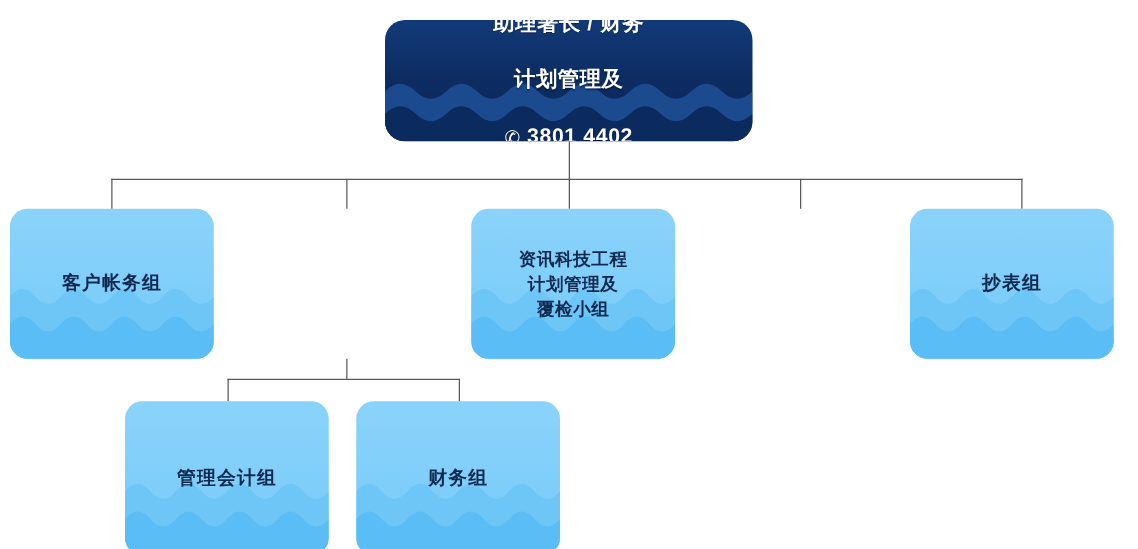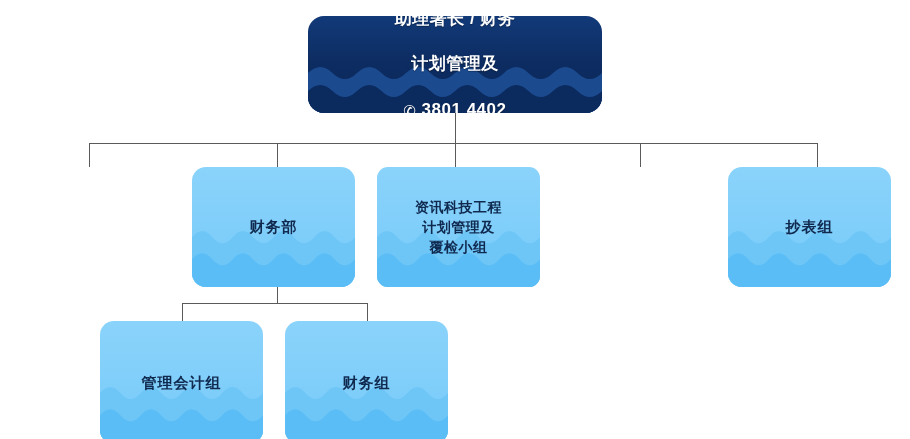--- a/index.html
+++ b/index.html
@@ -106,32 +106,32 @@
         <path d="M0,38 Q12.5,26 25,38 T50,38 T75,38 T100,38 T125,38 T150,38 T175,38 T200,38 T225,38 T250,38 T275,38 T300,38 L300,60 L0,60 Z" fill="#0b2a5e"></path>
       </svg>
     </div>
     <div class="label">
       <span class="line1">助理署长 / 财务</span>
       <span class="line2">计划管理及</span>
       <span class="line3"><span class="phone-icon">✆</span><span>3801 4402</span></span>
     </div>
   </div>
 
-
-  <div class="node child" style="left:192px;top:154px;width:163px;height:120px;">
+  <div class="node child" style="left:8px;top:154px;width:163px;height:120px;">
     <div class="waves">
       <svg viewBox="0 0 170 74" preserveAspectRatio="none" aria-hidden="true">
         <path d="M0,24 Q10.6,12 21.25,24 T42.5,24 T63.75,24 T85,24 T106.25,24 T127.5,24 T148.75,24 T170,24 L170,74 L0,74 Z" fill="#6ec6f7"></path>
         <path d="M0,46 Q10.6,34 21.25,46 T42.5,46 T63.75,46 T85,46 T106.25,46 T127.5,46 T148.75,46 T170,46 L170,74 L0,74 Z" fill="#5bbdf6"></path>
       </svg>
     </div>
-    <div class="label">财务部</div>
+    <div class="label">客户帐务组</div>
   </div>
 
-  <div class="node child multiline" style="left:377px;top:154px;width:163px;height:120px;border-radius:11px;">
+
+  <div class="node child multiline" style="left:377px;top:154px;width:163px;height:120px;">
     <div class="waves">
       <svg viewBox="0 0 170 74" preserveAspectRatio="none" aria-hidden="true">
         <path d="M0,24 Q10.6,12 21.25,24 T42.5,24 T63.75,24 T85,24 T106.25,24 T127.5,24 T148.75,24 T170,24 L170,74 L0,74 Z" fill="#6ec6f7"></path>
         <path d="M0,46 Q10.6,34 21.25,46 T42.5,46 T63.75,46 T85,46 T106.25,46 T127.5,46 T148.75,46 T170,46 L170,74 L0,74 Z" fill="#5bbdf6"></path>
       </svg>
     </div>
     <div class="label">资讯科技工程
 计划管理及
 覆检小组</div>
   </div>

